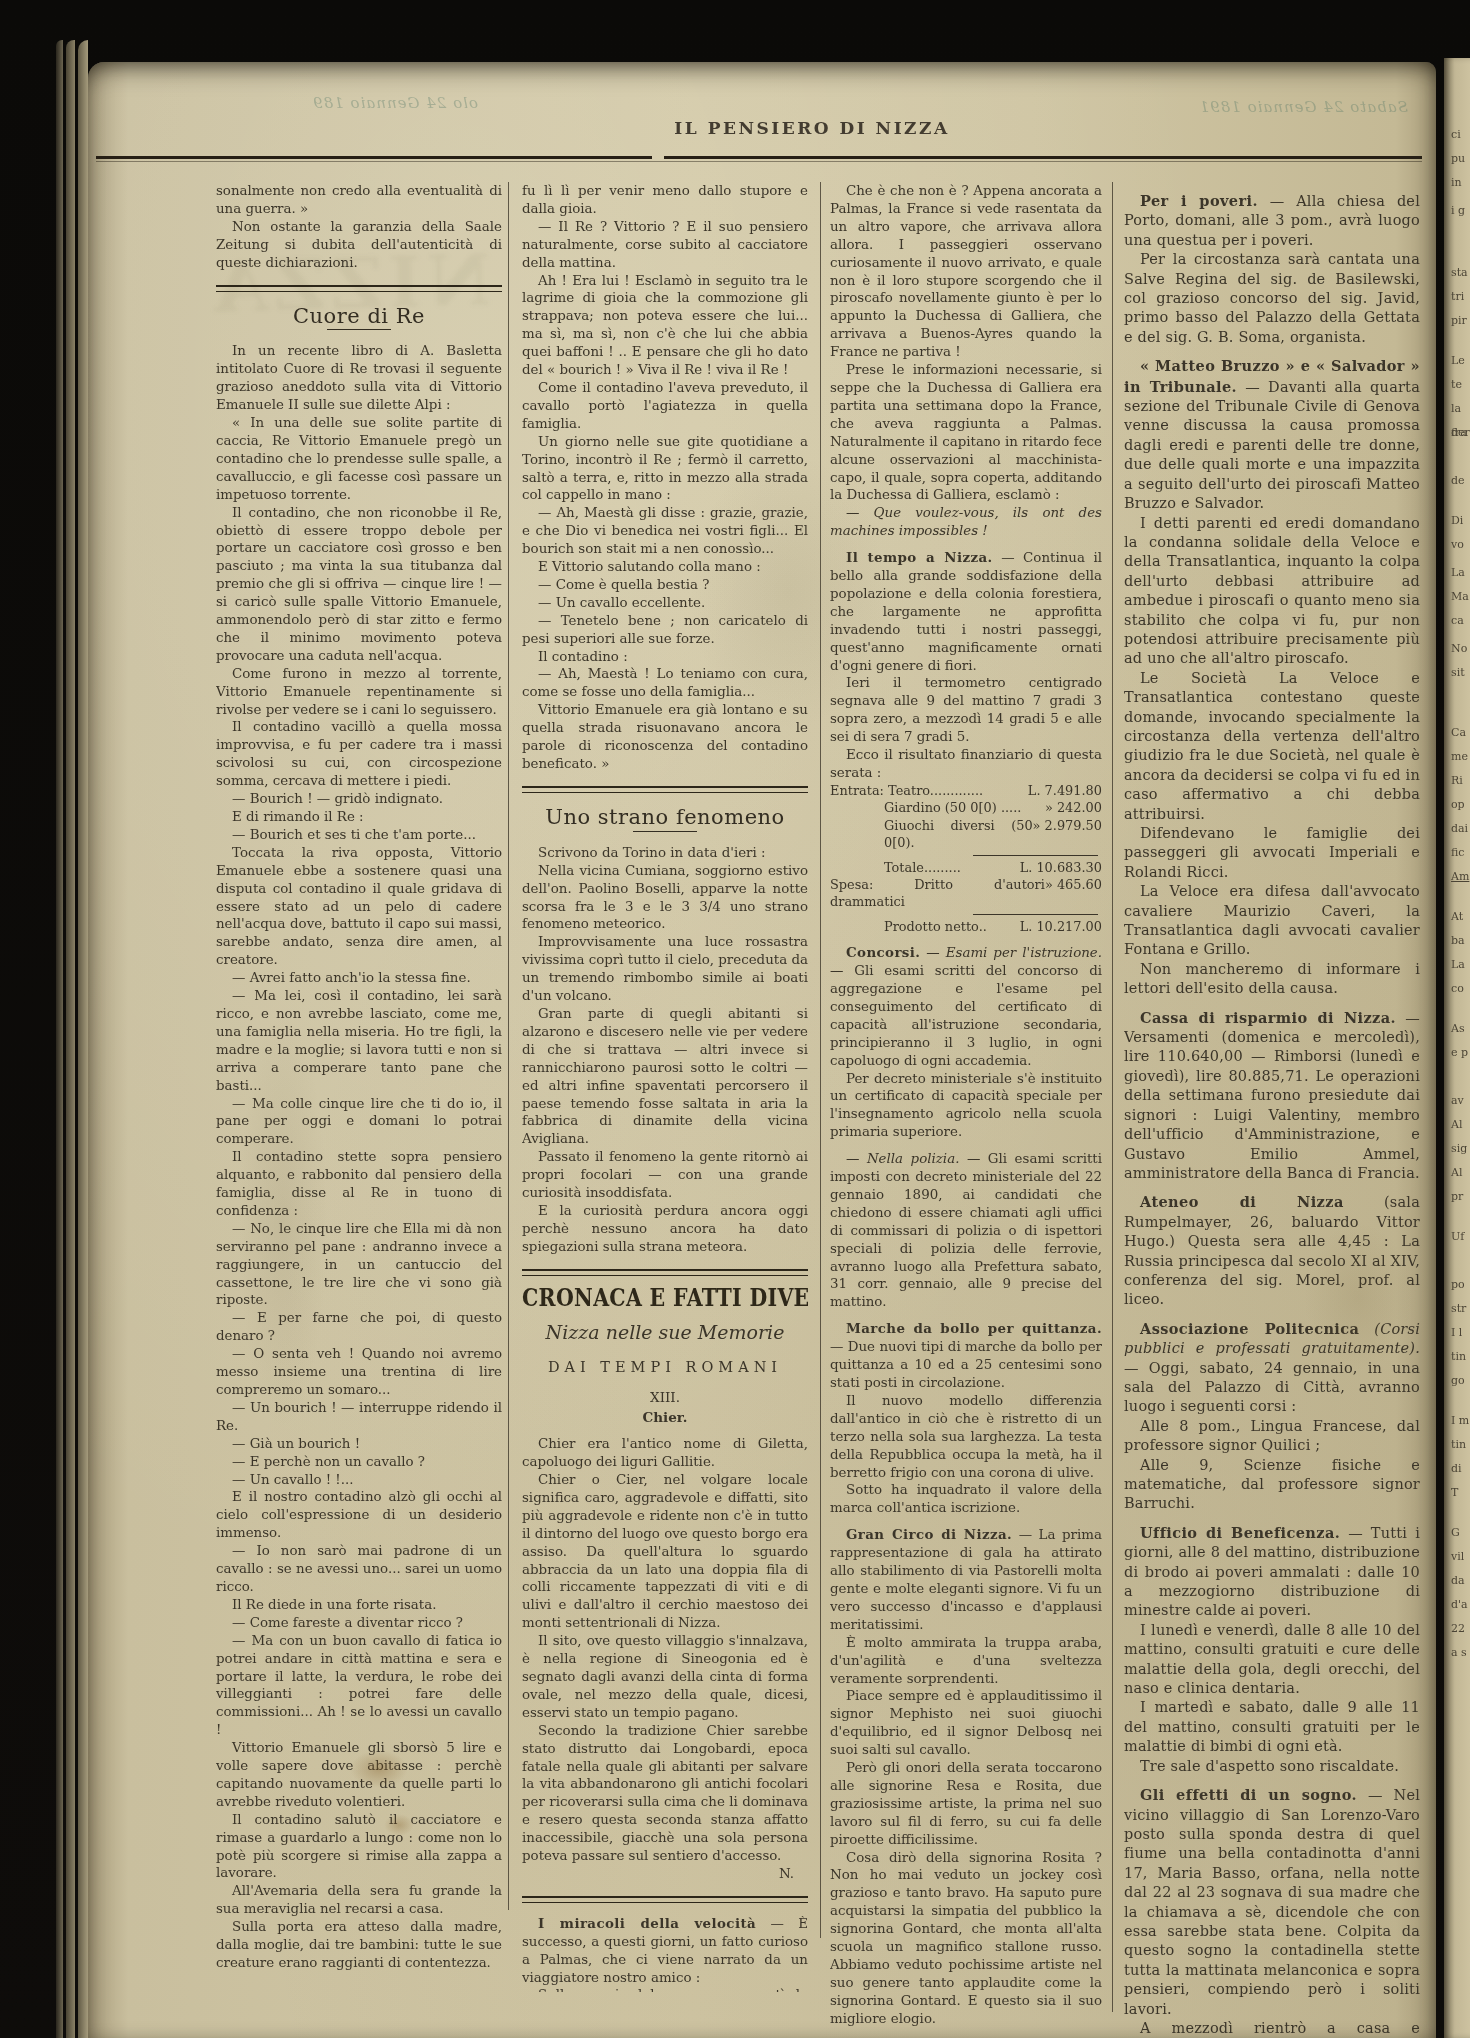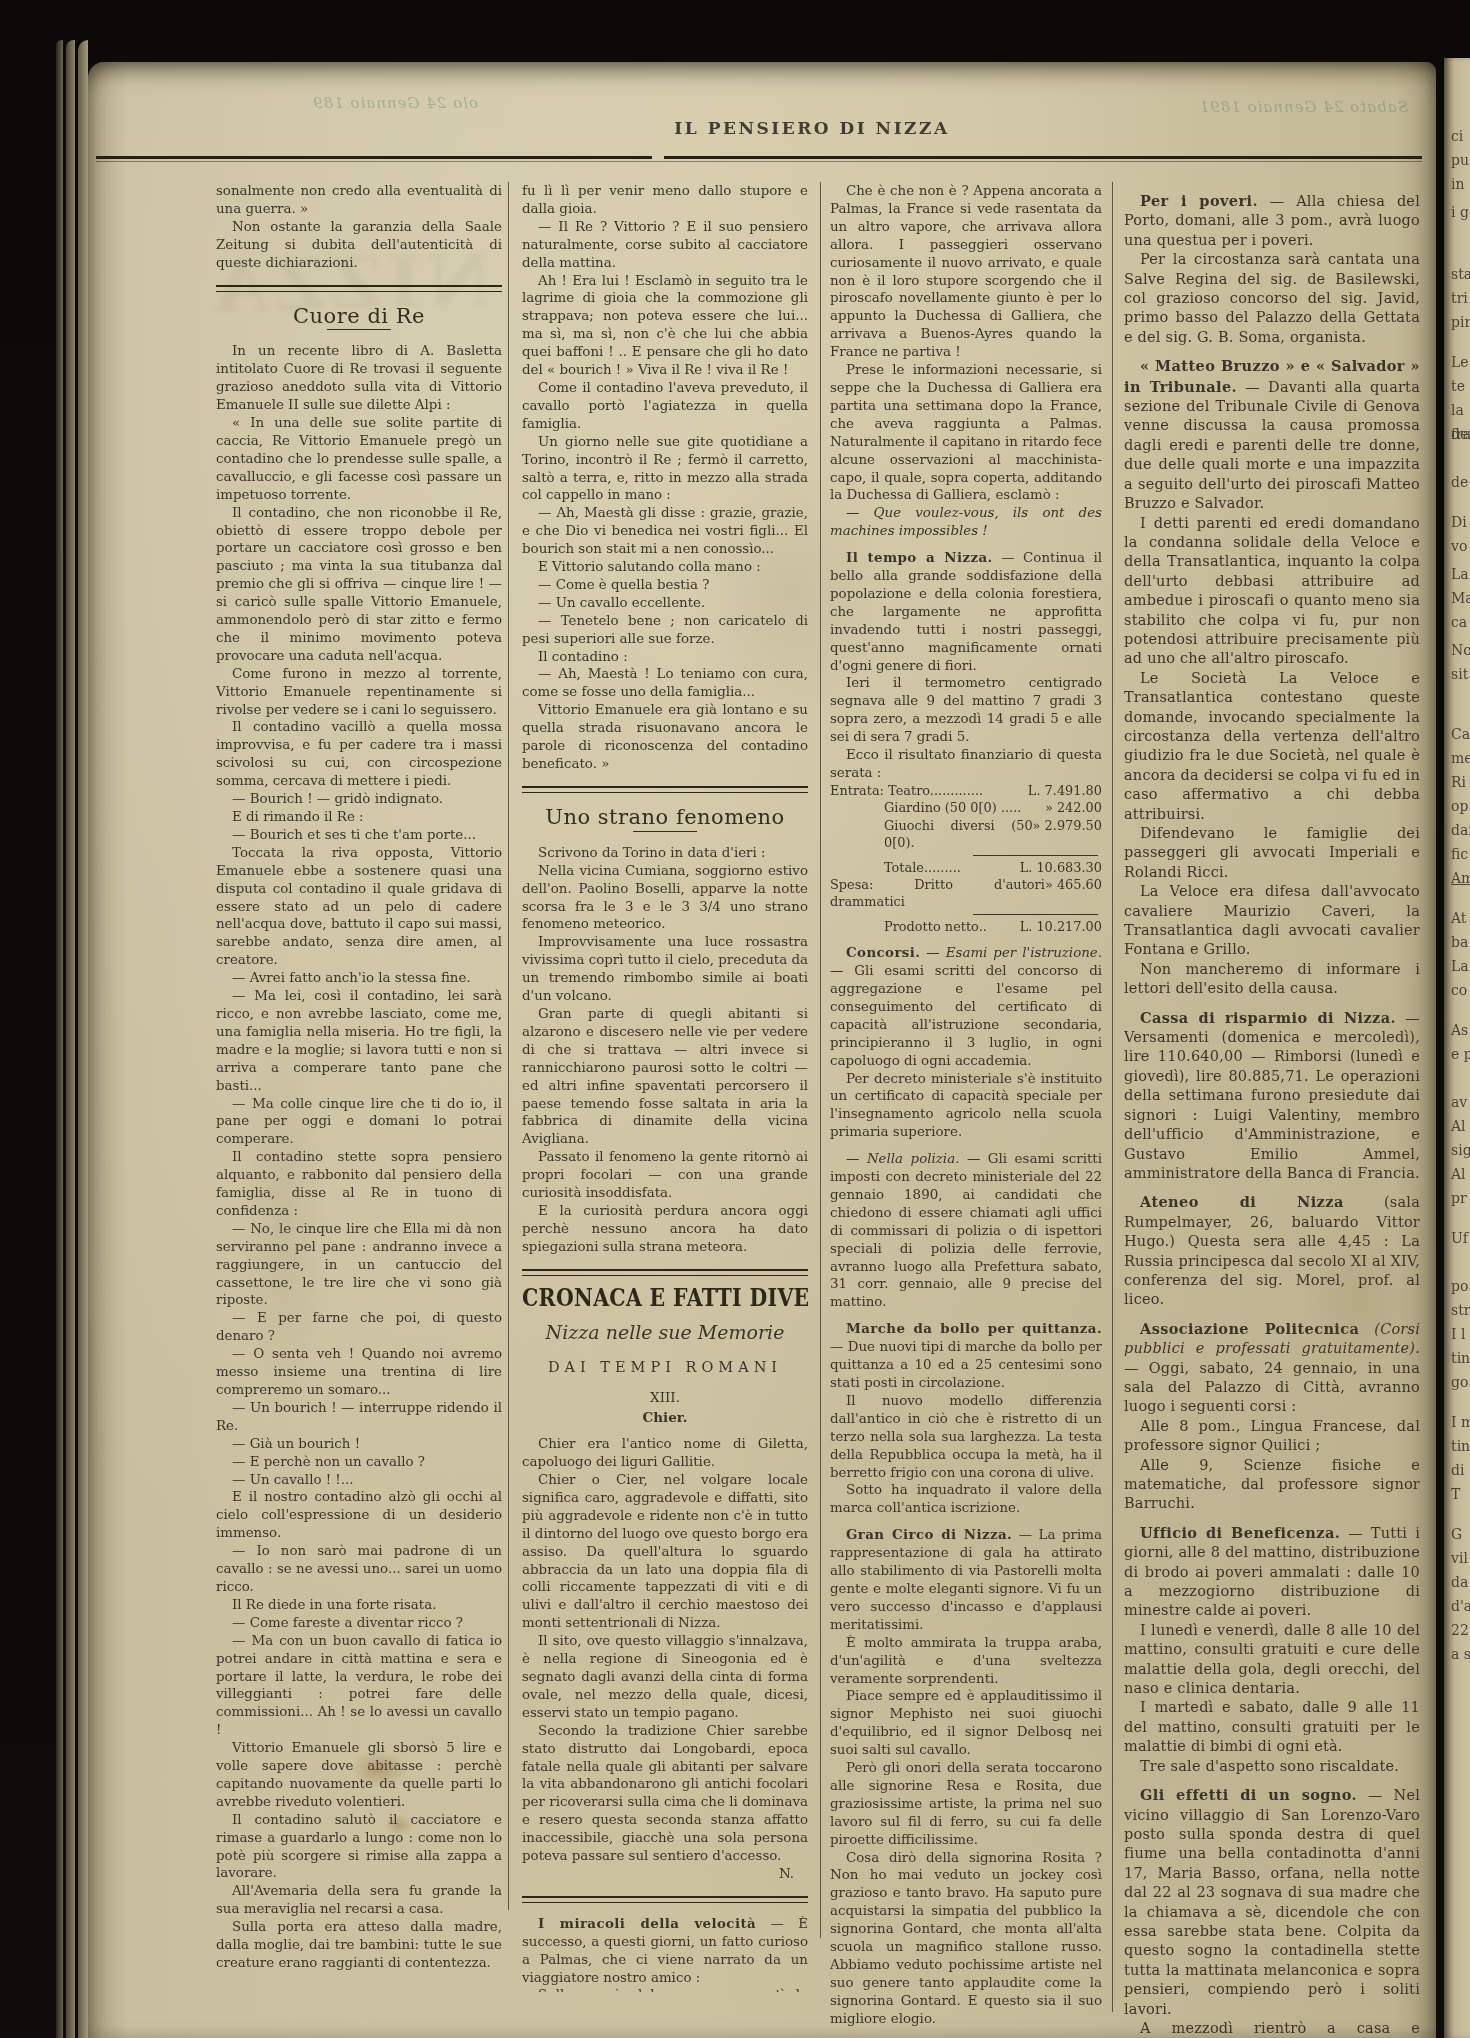--- a/index.html
+++ b/index.html
@@ -60,21 +60,21 @@
   .stain{position:absolute;border-radius:50%;pointer-events:none;}
   .s1{left:262px;top:1688px;width:58px;height:38px;background:radial-gradient(ellipse,rgba(125,88,34,.34),transparent 70%);}
   .s2{left:296px;top:1752px;width:30px;height:22px;background:radial-gradient(ellipse,rgba(125,88,34,.30),transparent 70%);}
   .s3{left:1215px;top:1160px;width:110px;height:150px;background:radial-gradient(ellipse,rgba(110,92,48,.12),transparent 70%);}
   .s4{left:600px;top:390px;width:200px;height:280px;background:radial-gradient(ellipse,rgba(100,90,60,.09),transparent 70%);}
   .s5{left:150px;top:950px;width:90px;height:420px;background:radial-gradient(ellipse,rgba(100,90,60,.10),transparent 70%);}
   
   .sliver{position:absolute;left:1444px;top:58px;width:26px;height:1980px;
           background:linear-gradient(90deg,#8e8468,#c2b795 40%,#cdc2a0);overflow:hidden;
           box-shadow:inset 6px 0 10px -5px rgba(20,16,8,.8);}
-  .frag{position:absolute;left:7px;font-size:14px;color:#4b4435;white-space:nowrap;}
+  .frag{position:absolute;left:7px;font-size:11px;color:#4b4435;white-space:nowrap;}
 </style>
 </head>
 <body>
 
 <div class="stage">
   <div class="edge edge1"></div>
   <div class="edge edge2"></div>
   <div class="edge edge3"></div>
 
   <div class="page">

